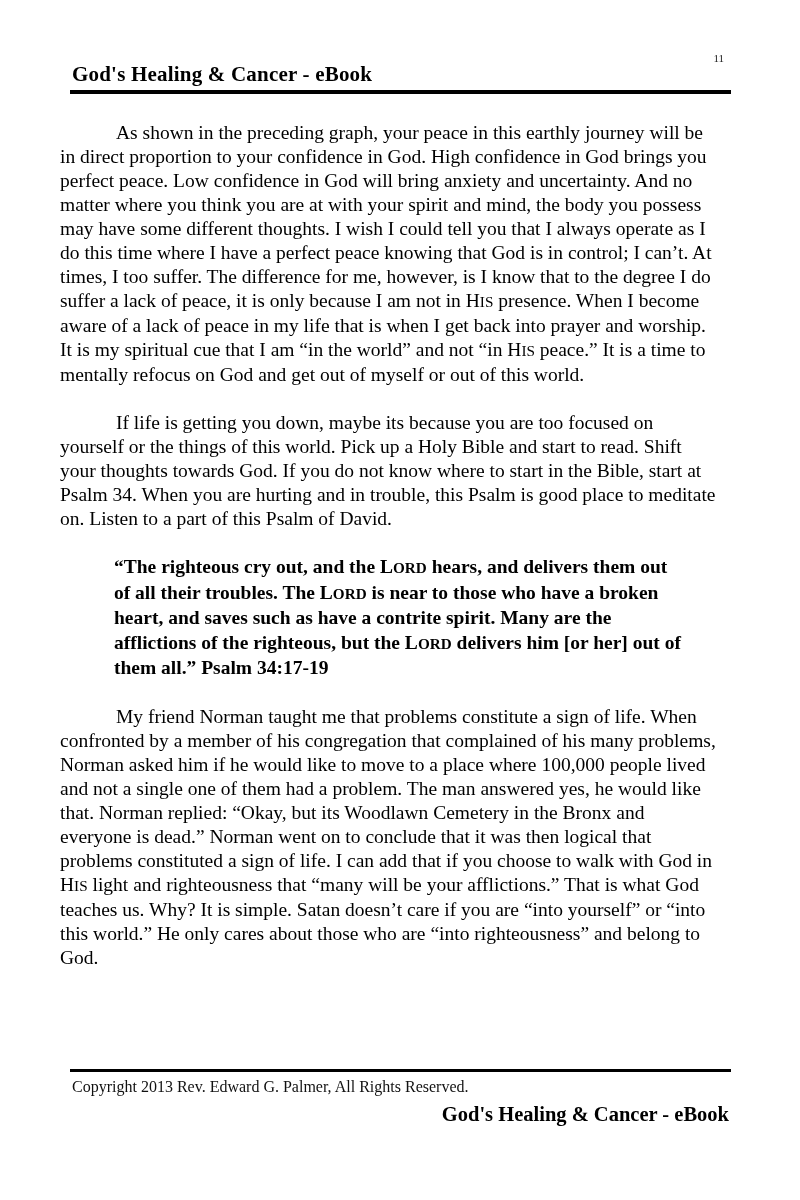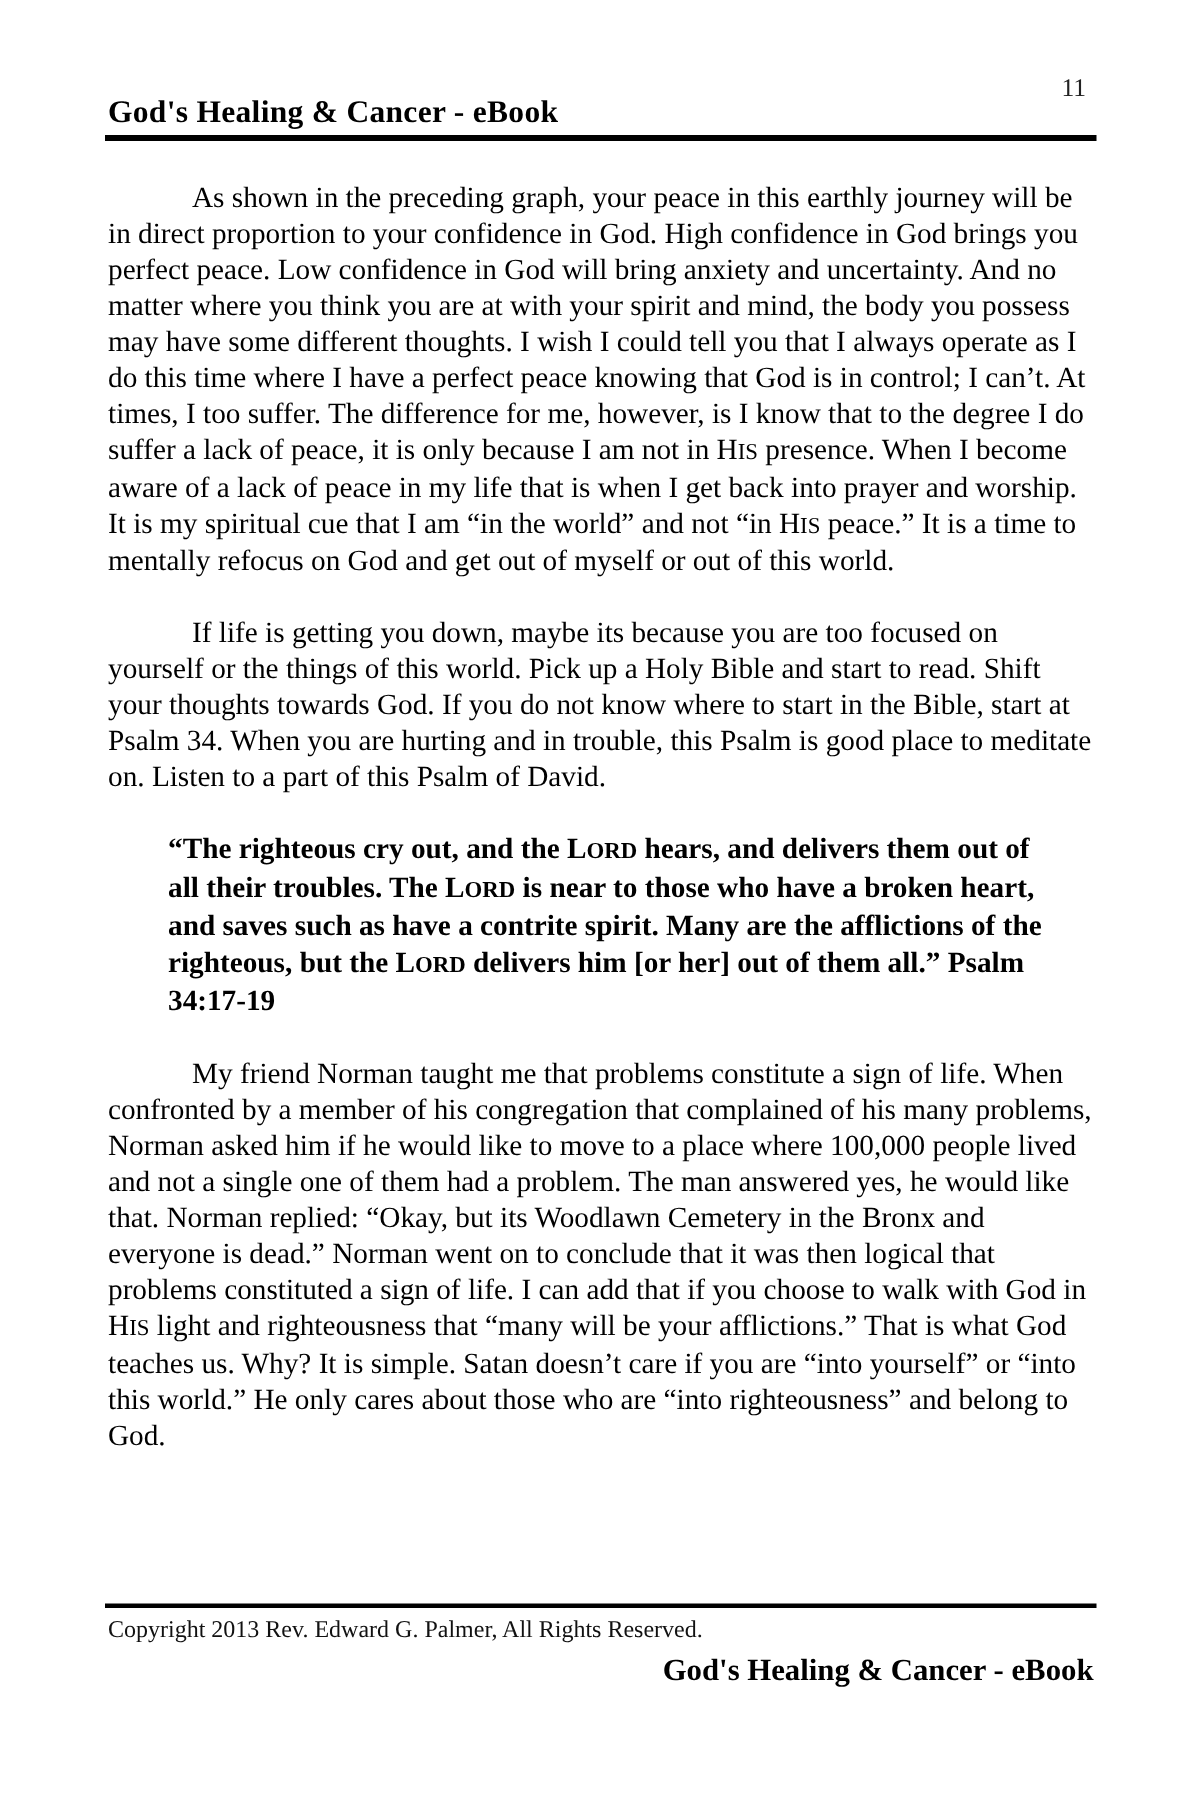--- a/index.html
+++ b/index.html
@@ -14,21 +14,21 @@
       height: 1200px;
       background: #ffffff;
       color: #000000;
       font-family: "Liberation Serif", "DejaVu Serif", serif;
       overflow: hidden;
     }
     .page-number {
       position: absolute;
       top: 50px;
       right: 76px;
-      font-size: 17px;
+      font-size: 11px;
       line-height: 17px;
       color: #222222;
     }
     .page-header {
       position: absolute;
       top: 61px;
       left: 72px;
       right: 69px;
     }
     .page-header h1 {
@@ -40,35 +40,35 @@
     }
     .header-rule {
       margin-top: 3px;
       margin-left: -2px;
       height: 4px;
       background: #000000;
     }
     .page-body {
       position: absolute;
       top: 121px;
-      left: 72px;
+      left: 60px;
       width: 660px;
     }
     .body-para {
       margin: 24px 0 0 0;
       font-size: 19.5px;
       line-height: 24px;
       text-indent: 56px;
       text-align: left;
     }
     .body-para.first {
       margin-top: 0;
     }
     .quote-para {
-      margin: 24px 32px 0 40px;
+      margin: 24px 32px 0 54px;
       font-size: 19.5px;
       line-height: 24.5px;
       font-weight: bold;
       text-indent: 0;
       text-align: left;
     }
     .sc {
       font-size: 0.78em;
     }
     .page-footer-rule {

